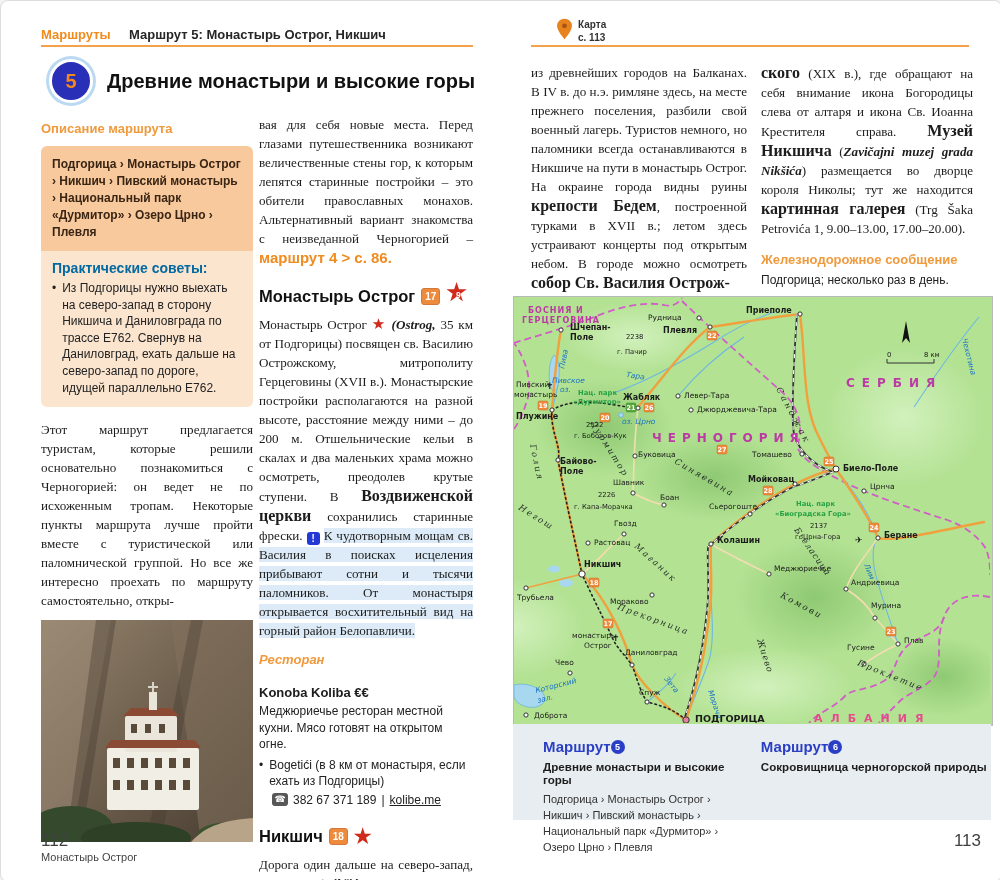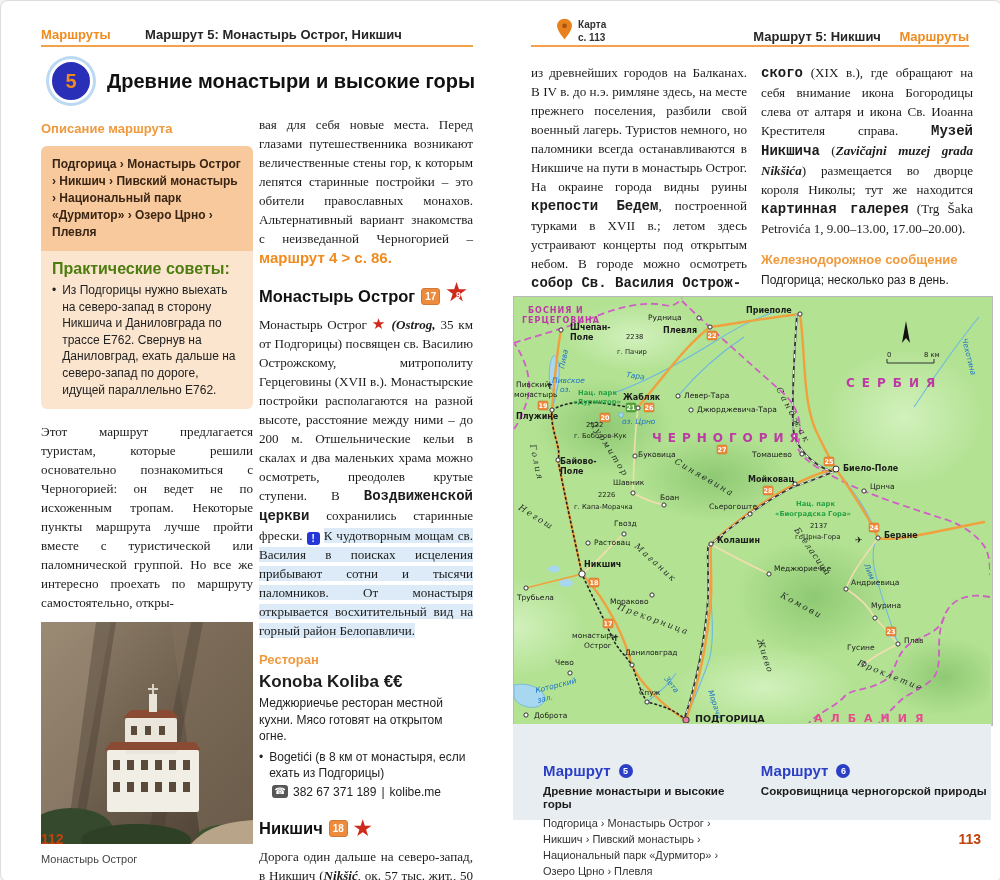--- a/index.html
+++ b/index.html
@@ -4,46 +4,46 @@
 <style>
   html,body{margin:0;padding:0;background:#f3f3f3;}
   .book{position:relative;width:1000px;height:880px;background:#fff;border:1px solid #ddd;border-radius:8px;overflow:hidden;
         font-family:"Liberation Sans",sans-serif;color:#1c1c1c;}
   
   .abs{position:absolute;}
   .rule{position:absolute;height:2px;background:#f2a24b;}
   .crumb-o{color:#ef8b1f;font-weight:bold;font-size:13px;}
   .crumb-d{color:#262626;font-weight:bold;font-size:13px;}
   .serif{font-family:"Liberation Serif",serif;font-size:13.1px;line-height:19px;text-align:justify;margin:0 0 10px 0;color:#1c1c1c;}
-  .bold-sans{font-family:Liberation Mono, monospace;font-weight:bold;font-size:14px;}
+  .bold-sans{font-family:Liberation Serif, serif;font-weight:bold;font-size:16px;}
   .it{font-style:italic;font-weight:bold;}
   .orange-head{color:#f09a3e;font-weight:bold;font-size:13px;margin:0 0 10px 0;}
   .sec-head{display:flex;align-items:center;gap:6px;font-weight:bold;font-size:16.5px;color:#111;margin:16px 0 7px 0;}
   .nbadge{min-width:13px;height:15px;background:#ee8a3c;border:1px solid #d1783a;border-radius:3px;color:#fff;
           font:bold 10px/15px "Liberation Sans",sans-serif;text-align:center;padding:0 2px;}
   .sbadge{position:relative;width:24px;height:24px;display:inline-block;}
   .sbadge .star{position:absolute;left:0;top:-4px;font-size:23px;line-height:24px;color:#cf2a1b;}
   .sbadge .num{position:absolute;left:0;top:0;width:24px;text-align:center;font:bold 8.5px/22px "Liberation Sans",sans-serif;color:#fff;}
   .star-inline{color:#cf2a1b;font-size:15px;}
   .info-ic{display:inline-block;width:13px;height:13px;background:#2438d8;border-radius:3px;color:#fff;
            font:bold 10px/13px "Liberation Sans",sans-serif;text-align:center;vertical-align:-2px;}
   .hl{background:#dcebf7;}
-  .pagenum{font-weight:bold;font-size:14px;color:#c2410c;}
+  .pagenum{font-weight:normal;font-size:17px;color:#404040;}
   
   .peach{border-radius:6px;overflow:hidden;margin-bottom:13px;}
   .peach-top{background:#f7c99c;padding:10px 11px;font-weight:bold;font-size:12px;line-height:17px;color:#3a2514;}
   .peach-bot{background:#fbe5cf;padding:9px 11px 11px 11px;}
-  .tips-head{color:#4d7c0f;font-weight:bold;font-size:16px;margin-bottom:4px;}
+  .tips-head{color:#0369a1;font-weight:bold;font-size:14px;margin-bottom:4px;}
   .tip-item{display:flex;gap:6px;font-size:12px;line-height:16.6px;color:#222;}
   .sans{font-size:12px;line-height:16.5px;color:#222;margin:0 0 4px 0;}
-  .sans-b{font-weight:bold;font-size:17px;margin:2px 0 3px 0;}
+  .sans-b{font-weight:bold;font-size:13px;margin:2px 0 3px 0;}
   .phone-line{display:flex;align-items:center;gap:5px;margin-top:2px;}
   .phone-ic{display:inline-block;width:16px;height:13px;background:#575757;border-radius:3px;color:#fff;
             font-size:9px;line-height:13px;text-align:center;}
-  .site{}
+  .site{text-decoration:underline;}
   .link-o{color:#ef8b1f;font-weight:bold;font-family:"Liberation Sans",sans-serif;font-size:15px;}
   .caption{font-size:11px;color:#444;margin-top:5px;}
   .numcircle{width:38px;height:38px;border-radius:50%;background:#2a2fb8;border:3px solid #fff;
              box-shadow:0 0 0 3px #bcd9f2;display:flex;align-items:center;justify-content:center;}
   .numcircle span{color:#f08a1e;font-weight:bold;font-size:20px;}
   .main-title{font-size:20px;font-weight:bold;color:#111;}
   
   .k-lines{font-size:10px;font-weight:bold;color:#333;line-height:13px;}
   
   .mapbox{position:absolute;left:512px;top:295px;width:478px;height:428px;border:1px solid #b9b9b9;background:#b3e293;}
@@ -61,33 +61,33 @@
   .plane{font-size:9px;fill:#111;}
   .mk{fill:#fff;stroke:#333;stroke-width:1;}
   .mk.pink{fill:#e87da0;}
   .bdg{fill:#ee8a3c;stroke:#c96f25;stroke-width:.5;}
   .bdg.green{fill:#58a83c;stroke:#3f8a28;}
   .bdgt{fill:#fff;font:bold 6.5px "DejaVu Sans",sans-serif;}
   
   .routeboxes{position:absolute;left:512px;top:723px;width:478px;height:96px;background:#e7edf0;display:flex;gap:28px;
               padding:14px 0 0 30px;box-sizing:border-box;}
   .rb{width:198px;}
-  .rb-head{display:flex;align-items:center;gap:8px;color:#2b3fc6;font-weight:bold;font-size:15px;margin-bottom:5px;margin-top:24px;}
+  .rb-head{display:flex;align-items:center;gap:0;color:#2b3fc6;font-weight:bold;font-size:15px;margin-bottom:5px;}
   .rb-circle{width:14px;height:14px;border-radius:50%;background:#2b3fc6;color:#fff;font:bold 9px/14px "Liberation Sans",sans-serif;text-align:center;}
   .rb-sub{font-weight:bold;font-size:11.6px;color:#1d1d1d;margin-bottom:5px;}
   .rb-route{font-size:11px;line-height:16px;color:#333;}
 </style>
 </head>
 <body>
 
 <div class="book">
 
   <div class="abs" style="left:40px;top:24px;">
     <span class="crumb-o">Маршруты</span>
-    <span class="crumb-d" style="margin-left:30px;">Маршрут 5: Монастырь Острог, Никшич</span>
+    <span class="crumb-d" style="margin-left:14px;">Маршрут 5: Монастырь Острог, Никшич</span>
   </div>
   <div class="rule" style="left:40px;top:44px;width:432px;"></div>
 
   <div class="abs" style="left:48px;top:58px;display:flex;align-items:center;gap:14px;">
     <div class="numcircle">
         <span>5</span>
       </div>
     <div class="main-title">Древние монастыри и высокие горы</div>
   </div>
 
@@ -160,21 +160,21 @@
     <h2 class="sec-head">
       <span>Монастырь Острог</span>
       <span class="nbadge">17</span>
       <span class="sbadge">
         <span class="star">★</span>
         <span class="num">9</span>
       </span>
     </h2>
     <p class="serif"><span>Монастырь Острог </span><span class="star-inline">★</span> <span class="it">(Ostrog,</span><span> 35 км от Подгорицы) посвящен св. Василию Острожскому, митрополиту Герцеговины (XVII в.). Монастырские постройки располагаются на разной высоте, расстояние между ними – до 200 м. Отшельнические кельи в скалах и два маленьких храма можно осмотреть, преодолев крутые ступени. В </span><span class="bold-sans">Воздвиженской церкви</span><span> сохранились старинные фрески. </span><span class="info-ic">!</span> <span class="hl">К чудотворным мощам св. Василия в поисках исцеления прибывают сотни и тысячи паломников. От монастыря открывается восхитительный вид на горный район Белопавличи.</span></p>
 
-    <div class="orange-head" style="margin:12px 0 5px 0;">Ресторан</div>
+    <div class="orange-head" style="margin:12px 0 18px 0;font-style:italic;">Ресторан</div>
     <div class="sans-b">Konoba Koliba €€</div>
     <div class="sans">Меджюриечье ресторан местной кухни. Мясо готовят на открытом огне.</div>
     <div class="tip-item">
       <span>•</span>
       <span>Bogetići (в 8 км от монастыря, если ехать из Подгорицы)</span>
     </div>
     <div class="sans phone-line" style="padding-left:13px;">
       <span class="phone-ic">☎</span>
       <span>382 67 371 189</span>
       <span>|</span>
@@ -193,24 +193,20 @@
 
   <div class="abs" style="left:556px;top:17px;">
     <svg width="15" height="22" viewBox="0 0 16 22">
         <path d="M8 0C3.6 0 0 3.4 0 7.6 0 13 8 22 8 22s8-9 8-14.4C16 3.4 12.4 0 8 0z" fill="#e8821e"></path>
         <circle cx="8" cy="7.6" r="2.6" fill="#a85410"></circle>
       </svg>
   </div>
   <div class="abs k-lines" style="left:577px;top:17px;">
     <div>Карта</div>
     <div>с. 113</div>
-  </div>
-  <div class="abs" style="left:530px;top:26px;width:438px;text-align:right;">
-    <span class="crumb-d">Маршрут 5: Никшич</span>
-    <span class="crumb-o" style="margin-left:14px;">Маршруты</span>
   </div>
   <div class="rule" style="left:530px;top:44px;width:438px;"></div>
 
   <div class="abs serif" style="left:530px;top:62px;width:216px;"><span>из древнейших городов на Балканах. В IV в. до н.э. римляне здесь, на месте прежнего поселения, разбили свой военный лагерь. Туристов немного, но паломники всегда останавливаются в Никшиче на пути в монастырь Острог. На окраине города видны руины </span><span class="bold-sans">крепости Бедем</span><span>, построенной турками в XVII в.; летом здесь устраивают концерты под открытым небом. В городе можно осмотреть </span><span class="bold-sans">собор Св. Василия Острож-</span></div>
 
   <div class="abs" style="left:760px;top:62px;width:212px;">
     <p class="serif"><span class="bold-sans">ского</span><span> (XIX в.), где обращают на себя внимание икона Богородицы слева от алтаря и икона Св. Иоанна Крестителя справа. </span><span class="bold-sans">Музей Никшича</span><span> (</span><span class="it">Zavičajni muzej grada Nikšića</span><span>) размещается во дворце короля Николы; тут же находится </span><span class="bold-sans">картинная галерея</span><span> (Trg Šaka Petrovića 1, 9.00–13.00, 17.00–20.00).</span></p>
     <div class="orange-head" style="margin:14px 0 5px 0;">Железнодорожное сообщение</div>
     <div class="sans">Подгорица; несколько раз в день.</div>
   </div>

